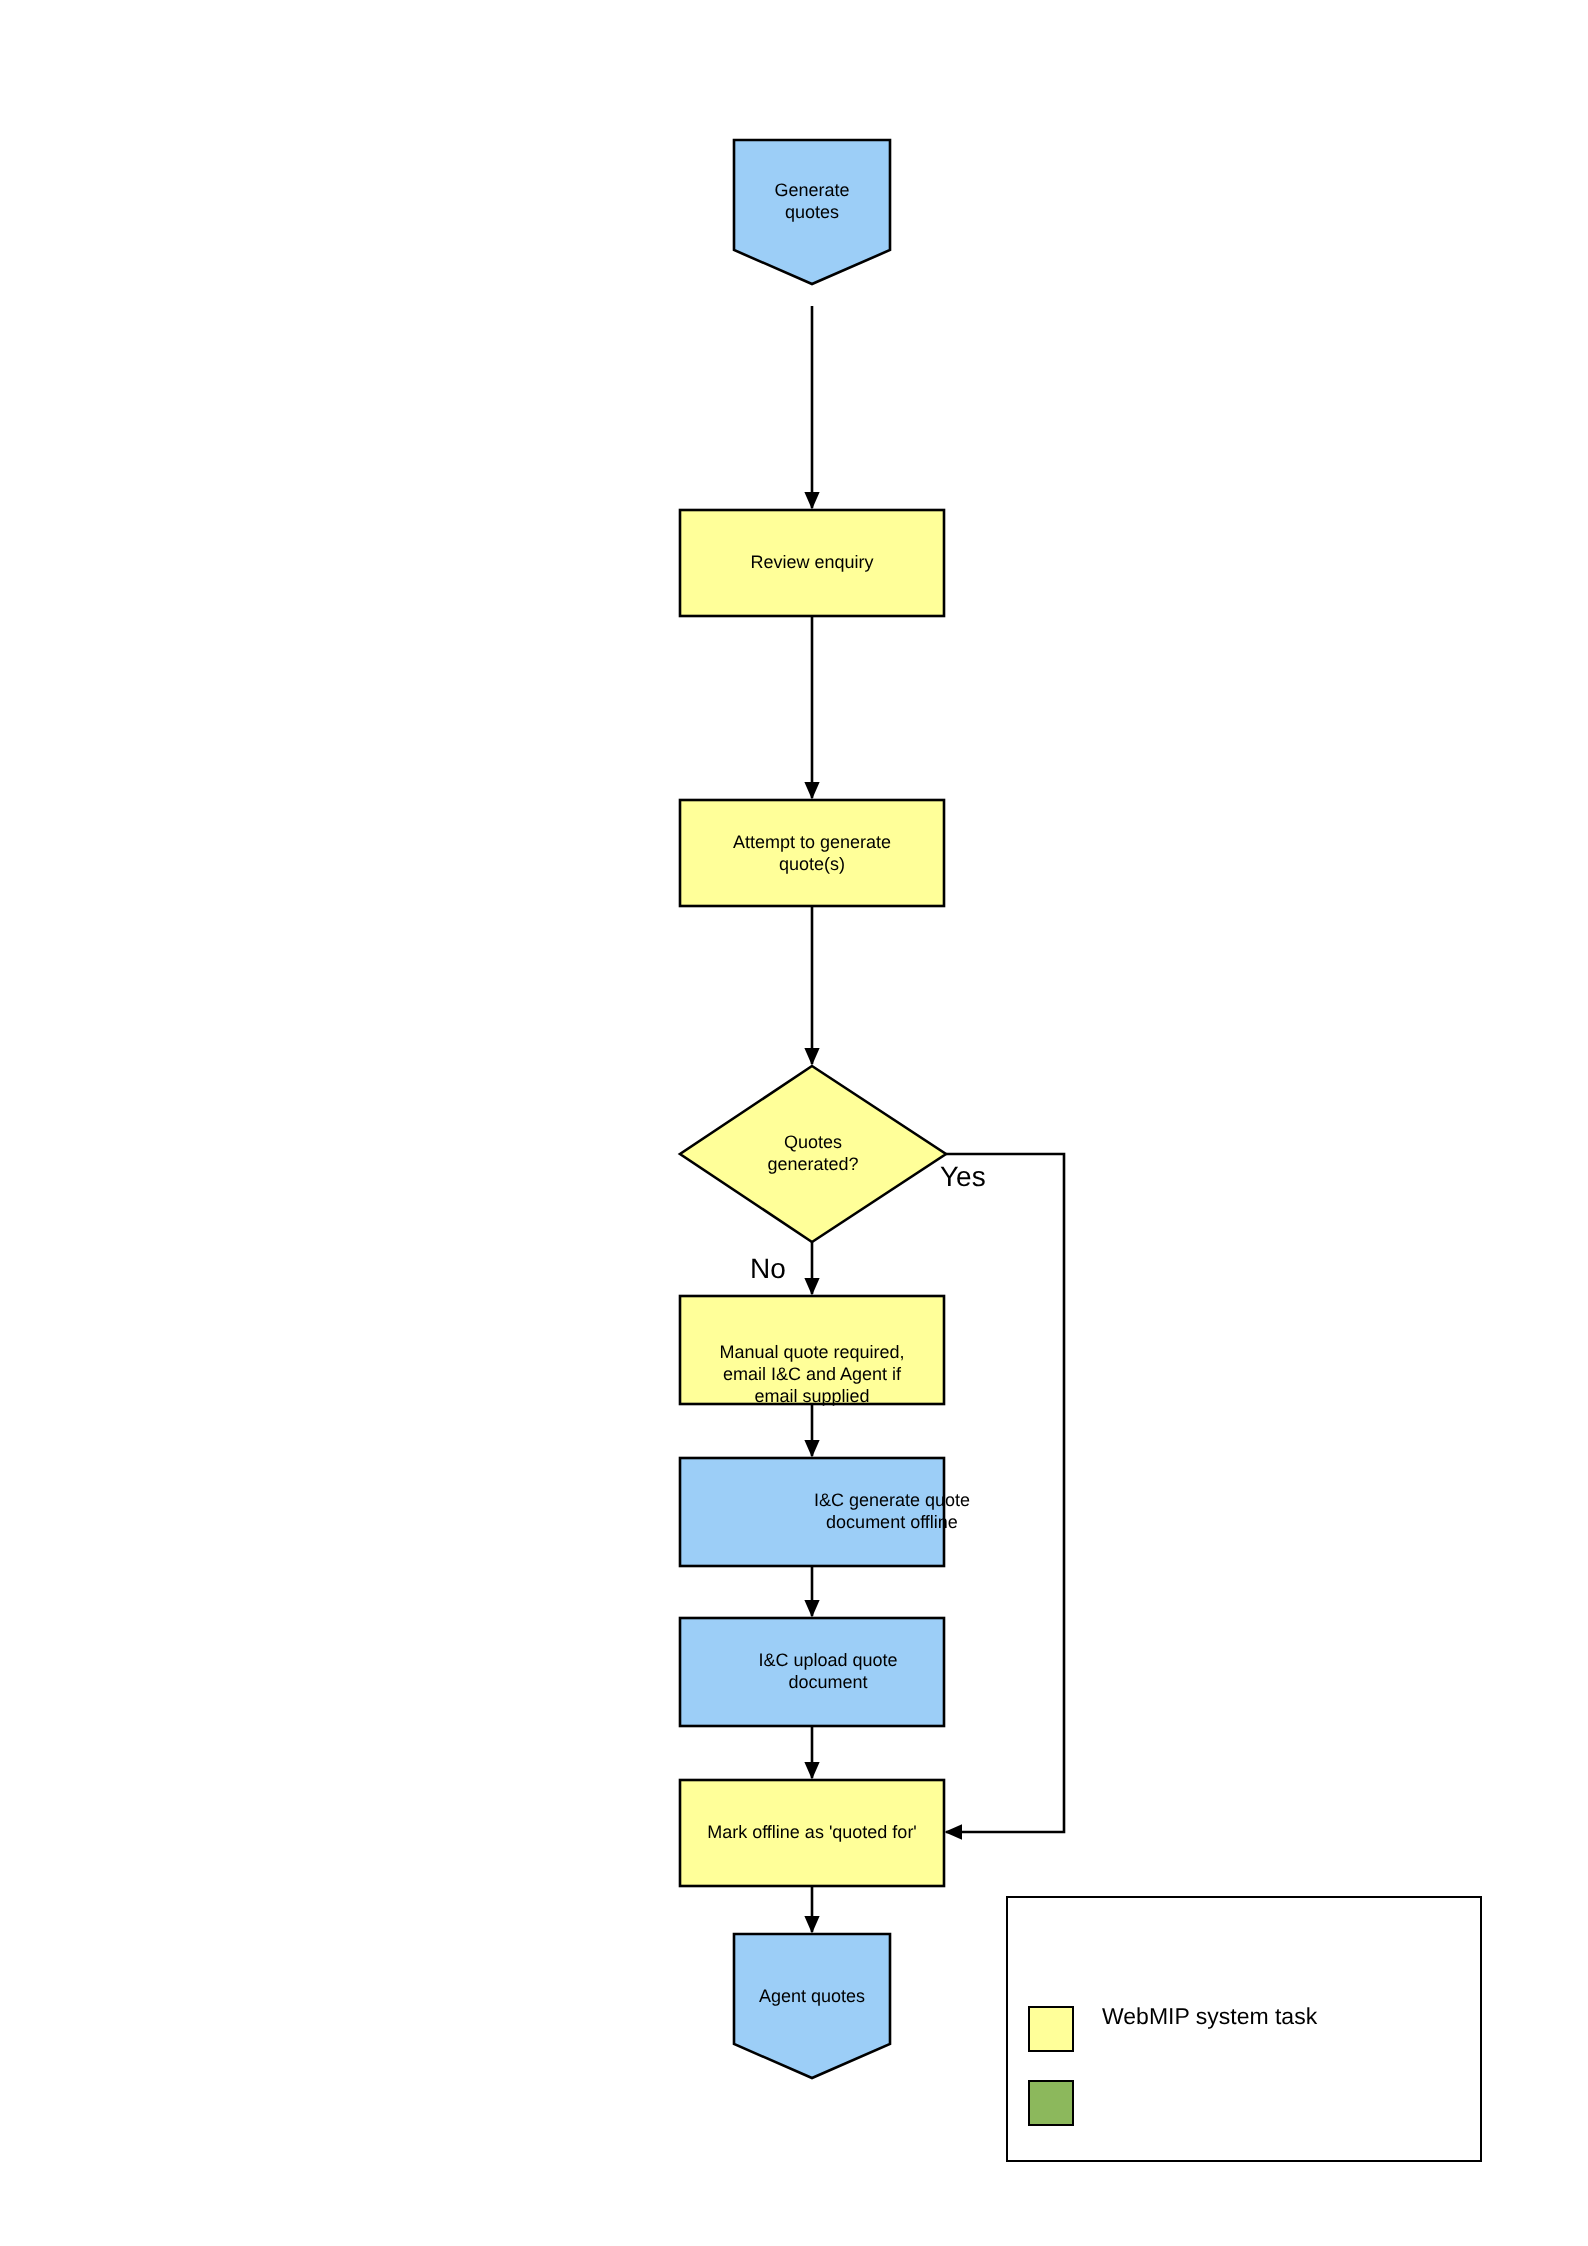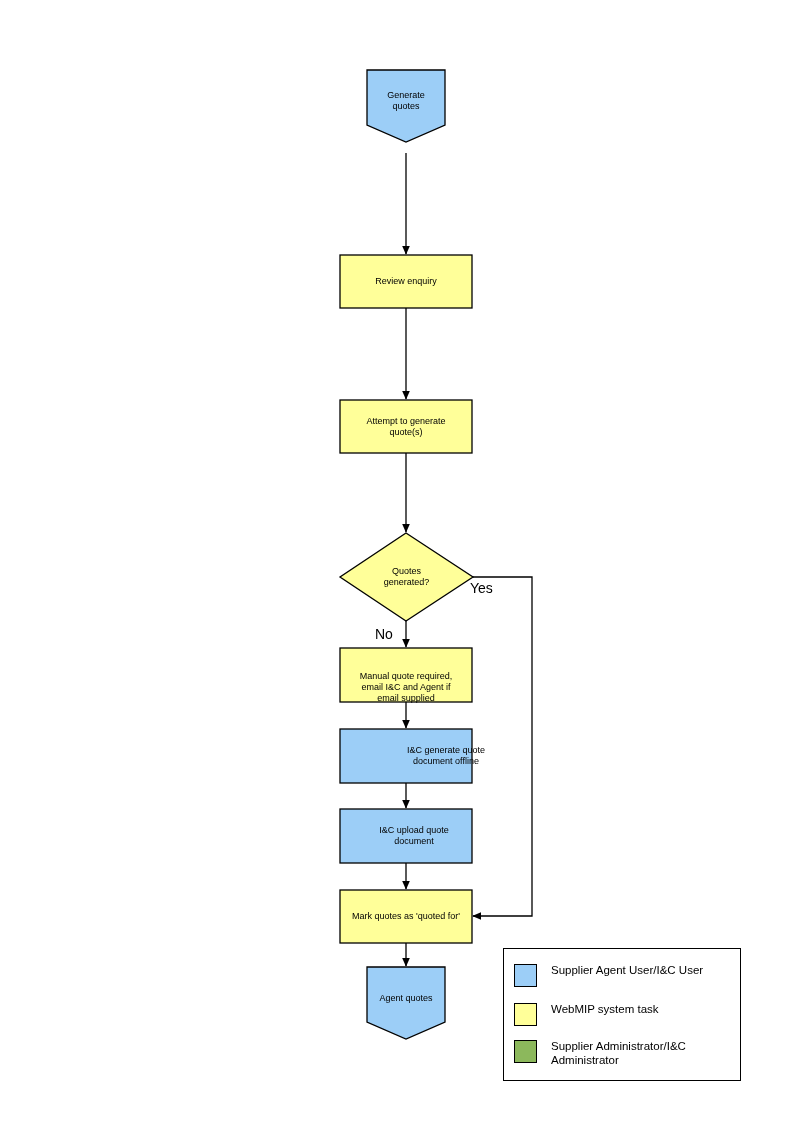--- a/index.html
+++ b/index.html
@@ -160,37 +160,31 @@
   <div class="node-label" style="left:340px; top:648px; width:132px; height:54px;margin-top:12px;">Manual quote required,
 email I&amp;C and Agent if
 email supplied</div>
 
   <div class="node-label" style="left:340px; top:729px; width:132px; height:54px;padding-left:40px;">I&amp;C generate quote
 document offline</div>
 
   <div class="node-label" style="left:340px; top:809px; width:148px; height:54px;">I&amp;C upload quote
 document</div>
 
-  <div class="node-label" style="left:340px; top:890px; width:132px; height:53px;">Mark quotes as 'quoted for'</div>
+  <div class="node-label" style="left:340px; top:890px; width:132px; height:53px;">Mark offline as 'quoted for'</div>
 
   <div class="node-label" style="left:367px; top:967px; width:78px; height:62px;">Agent quotes</div>
 
   <div class="branch-label" style="left:470px; top:576px;">Yes</div>
 
   <div class="branch-label" style="left:375px; top:622px;">No</div>
 
   <div id="legend">
-    <div class="legend-row legend-row-0">
-      <span class="legend-swatch" style="background:#9CCEF7;"></span>
-      <span class="legend-text">Supplier Agent User/I&amp;C User</span>
-    </div>
     <div class="legend-row legend-row-1">
       <span class="legend-swatch" style="background:#FFFF99;"></span>
       <span class="legend-text">WebMIP system task</span>
     </div>
     <div class="legend-row legend-row-2">
       <span class="legend-swatch" style="background:#8CB85C;"></span>
-      <span class="legend-text">Supplier Administrator/I&amp;C
-Administrator</span>
     </div>
   </div>
 
 </div>
 
 </body></html>

